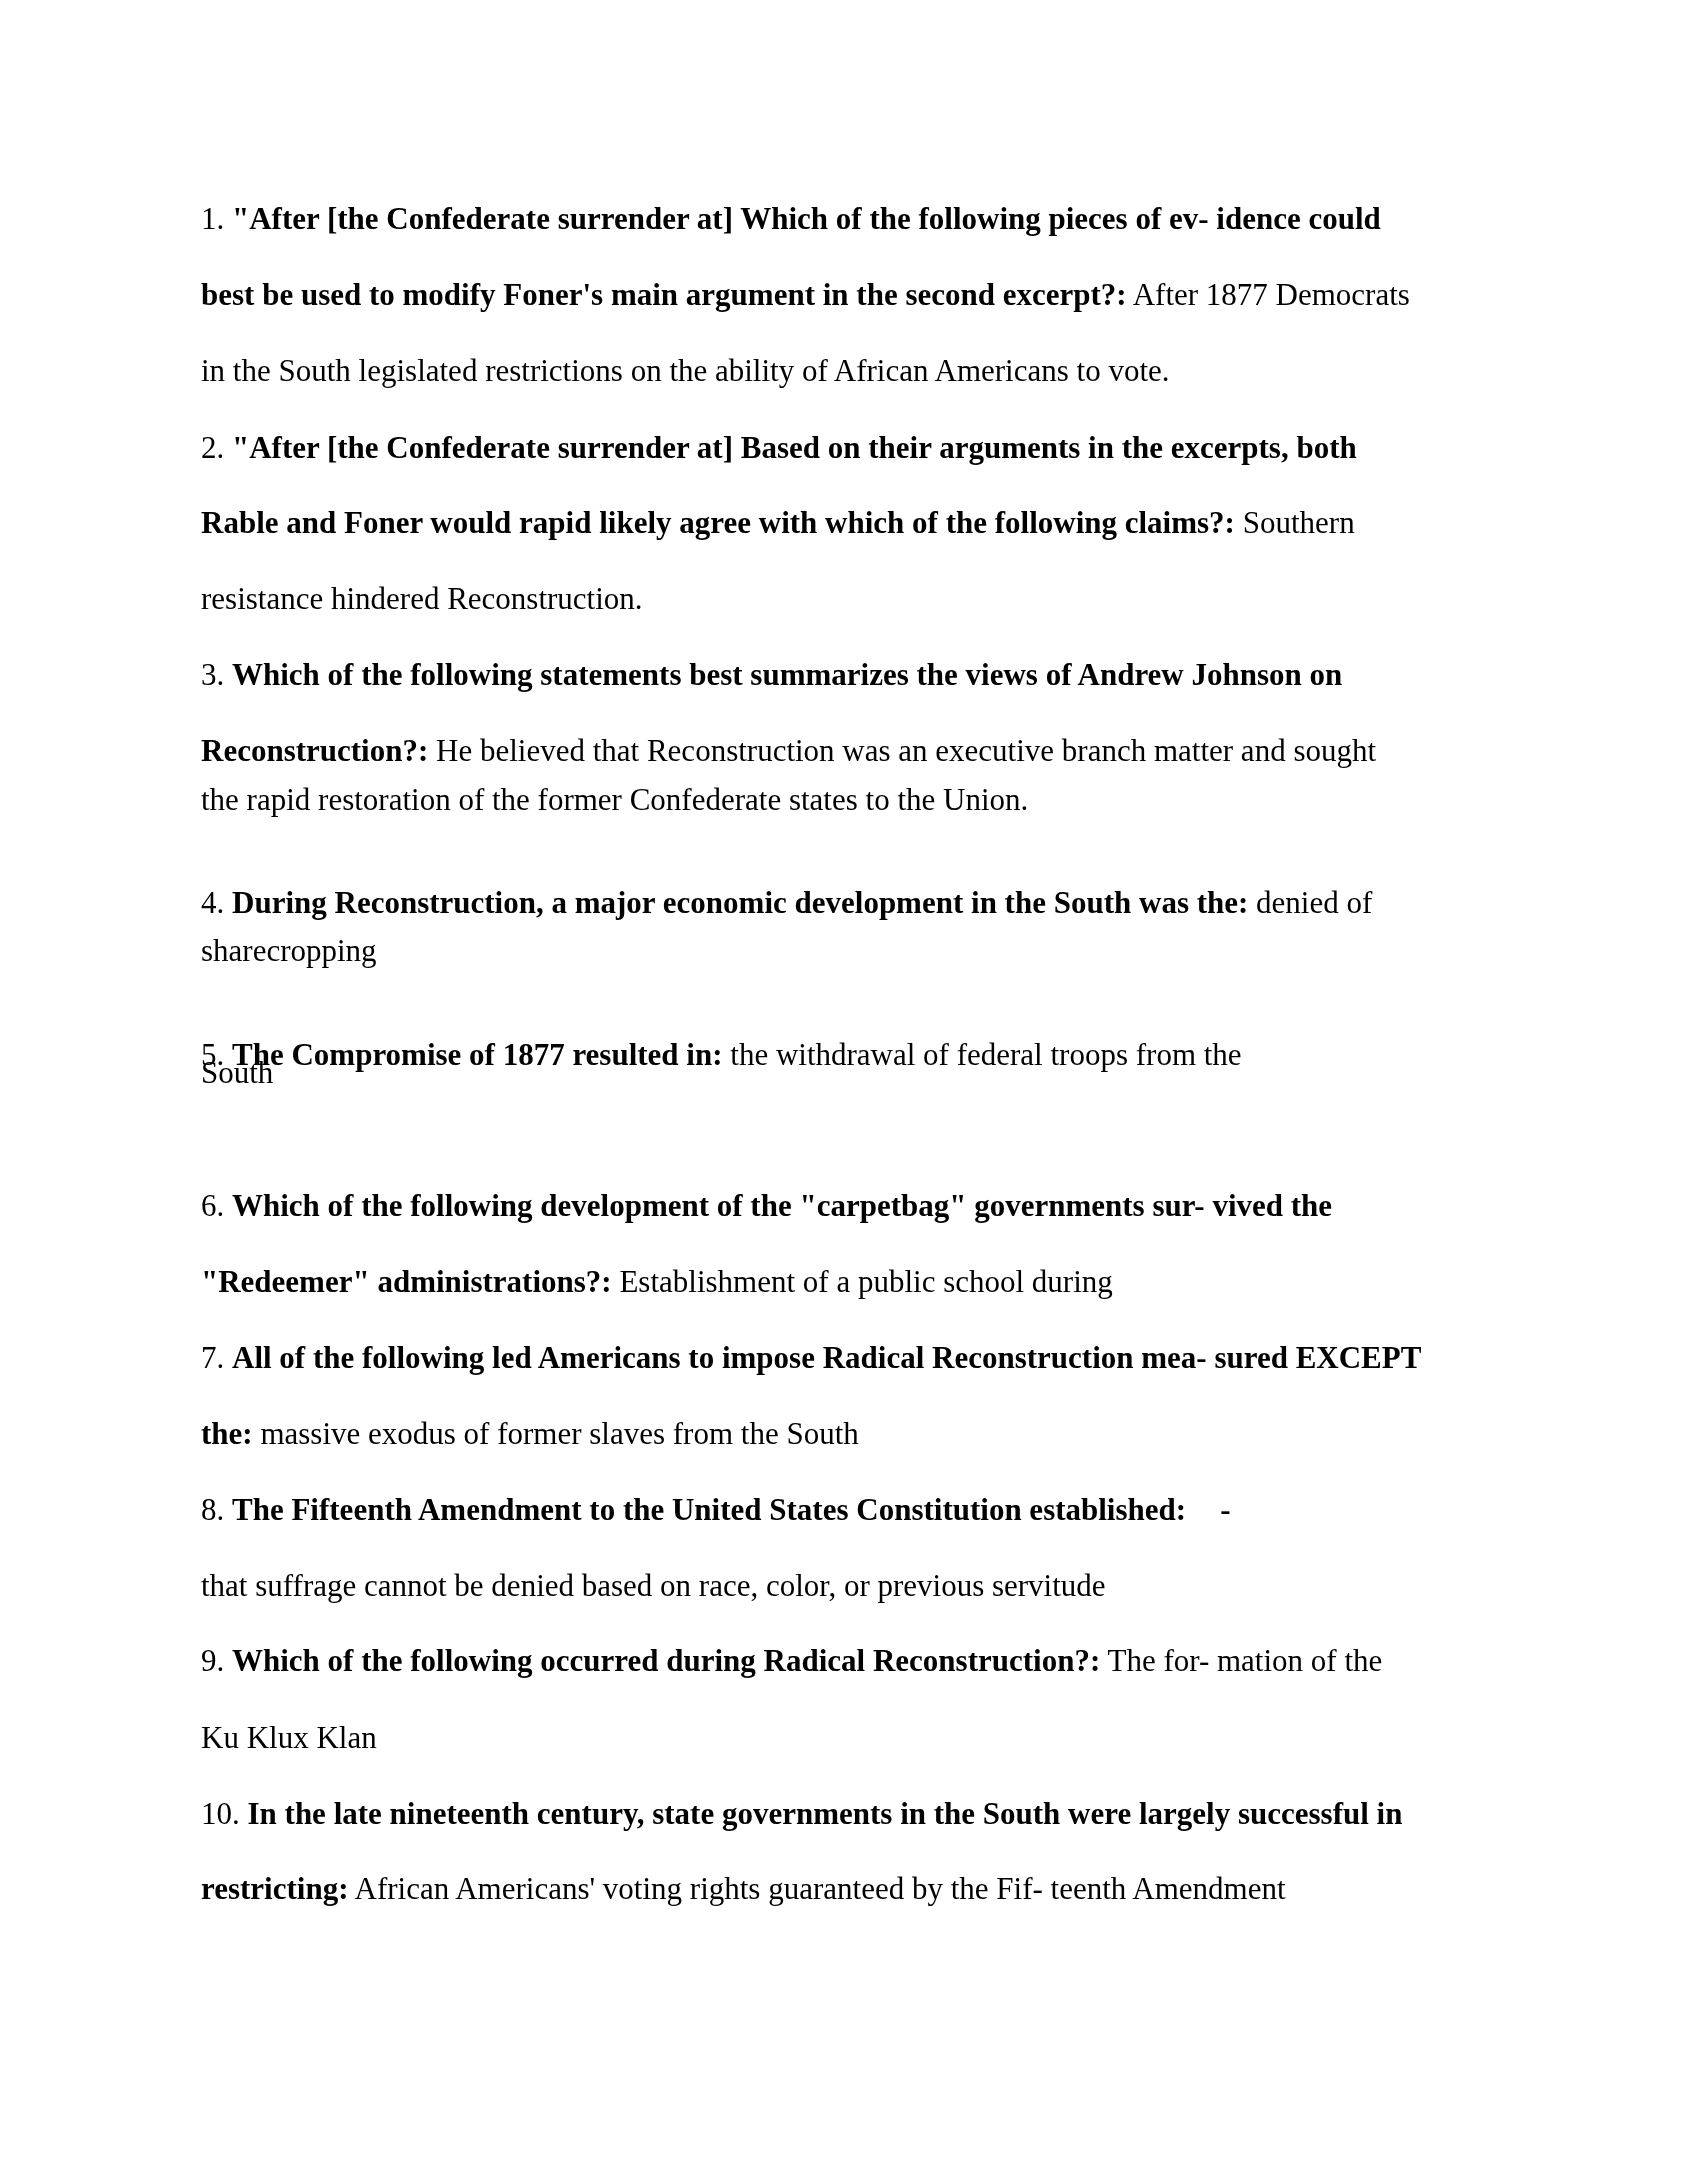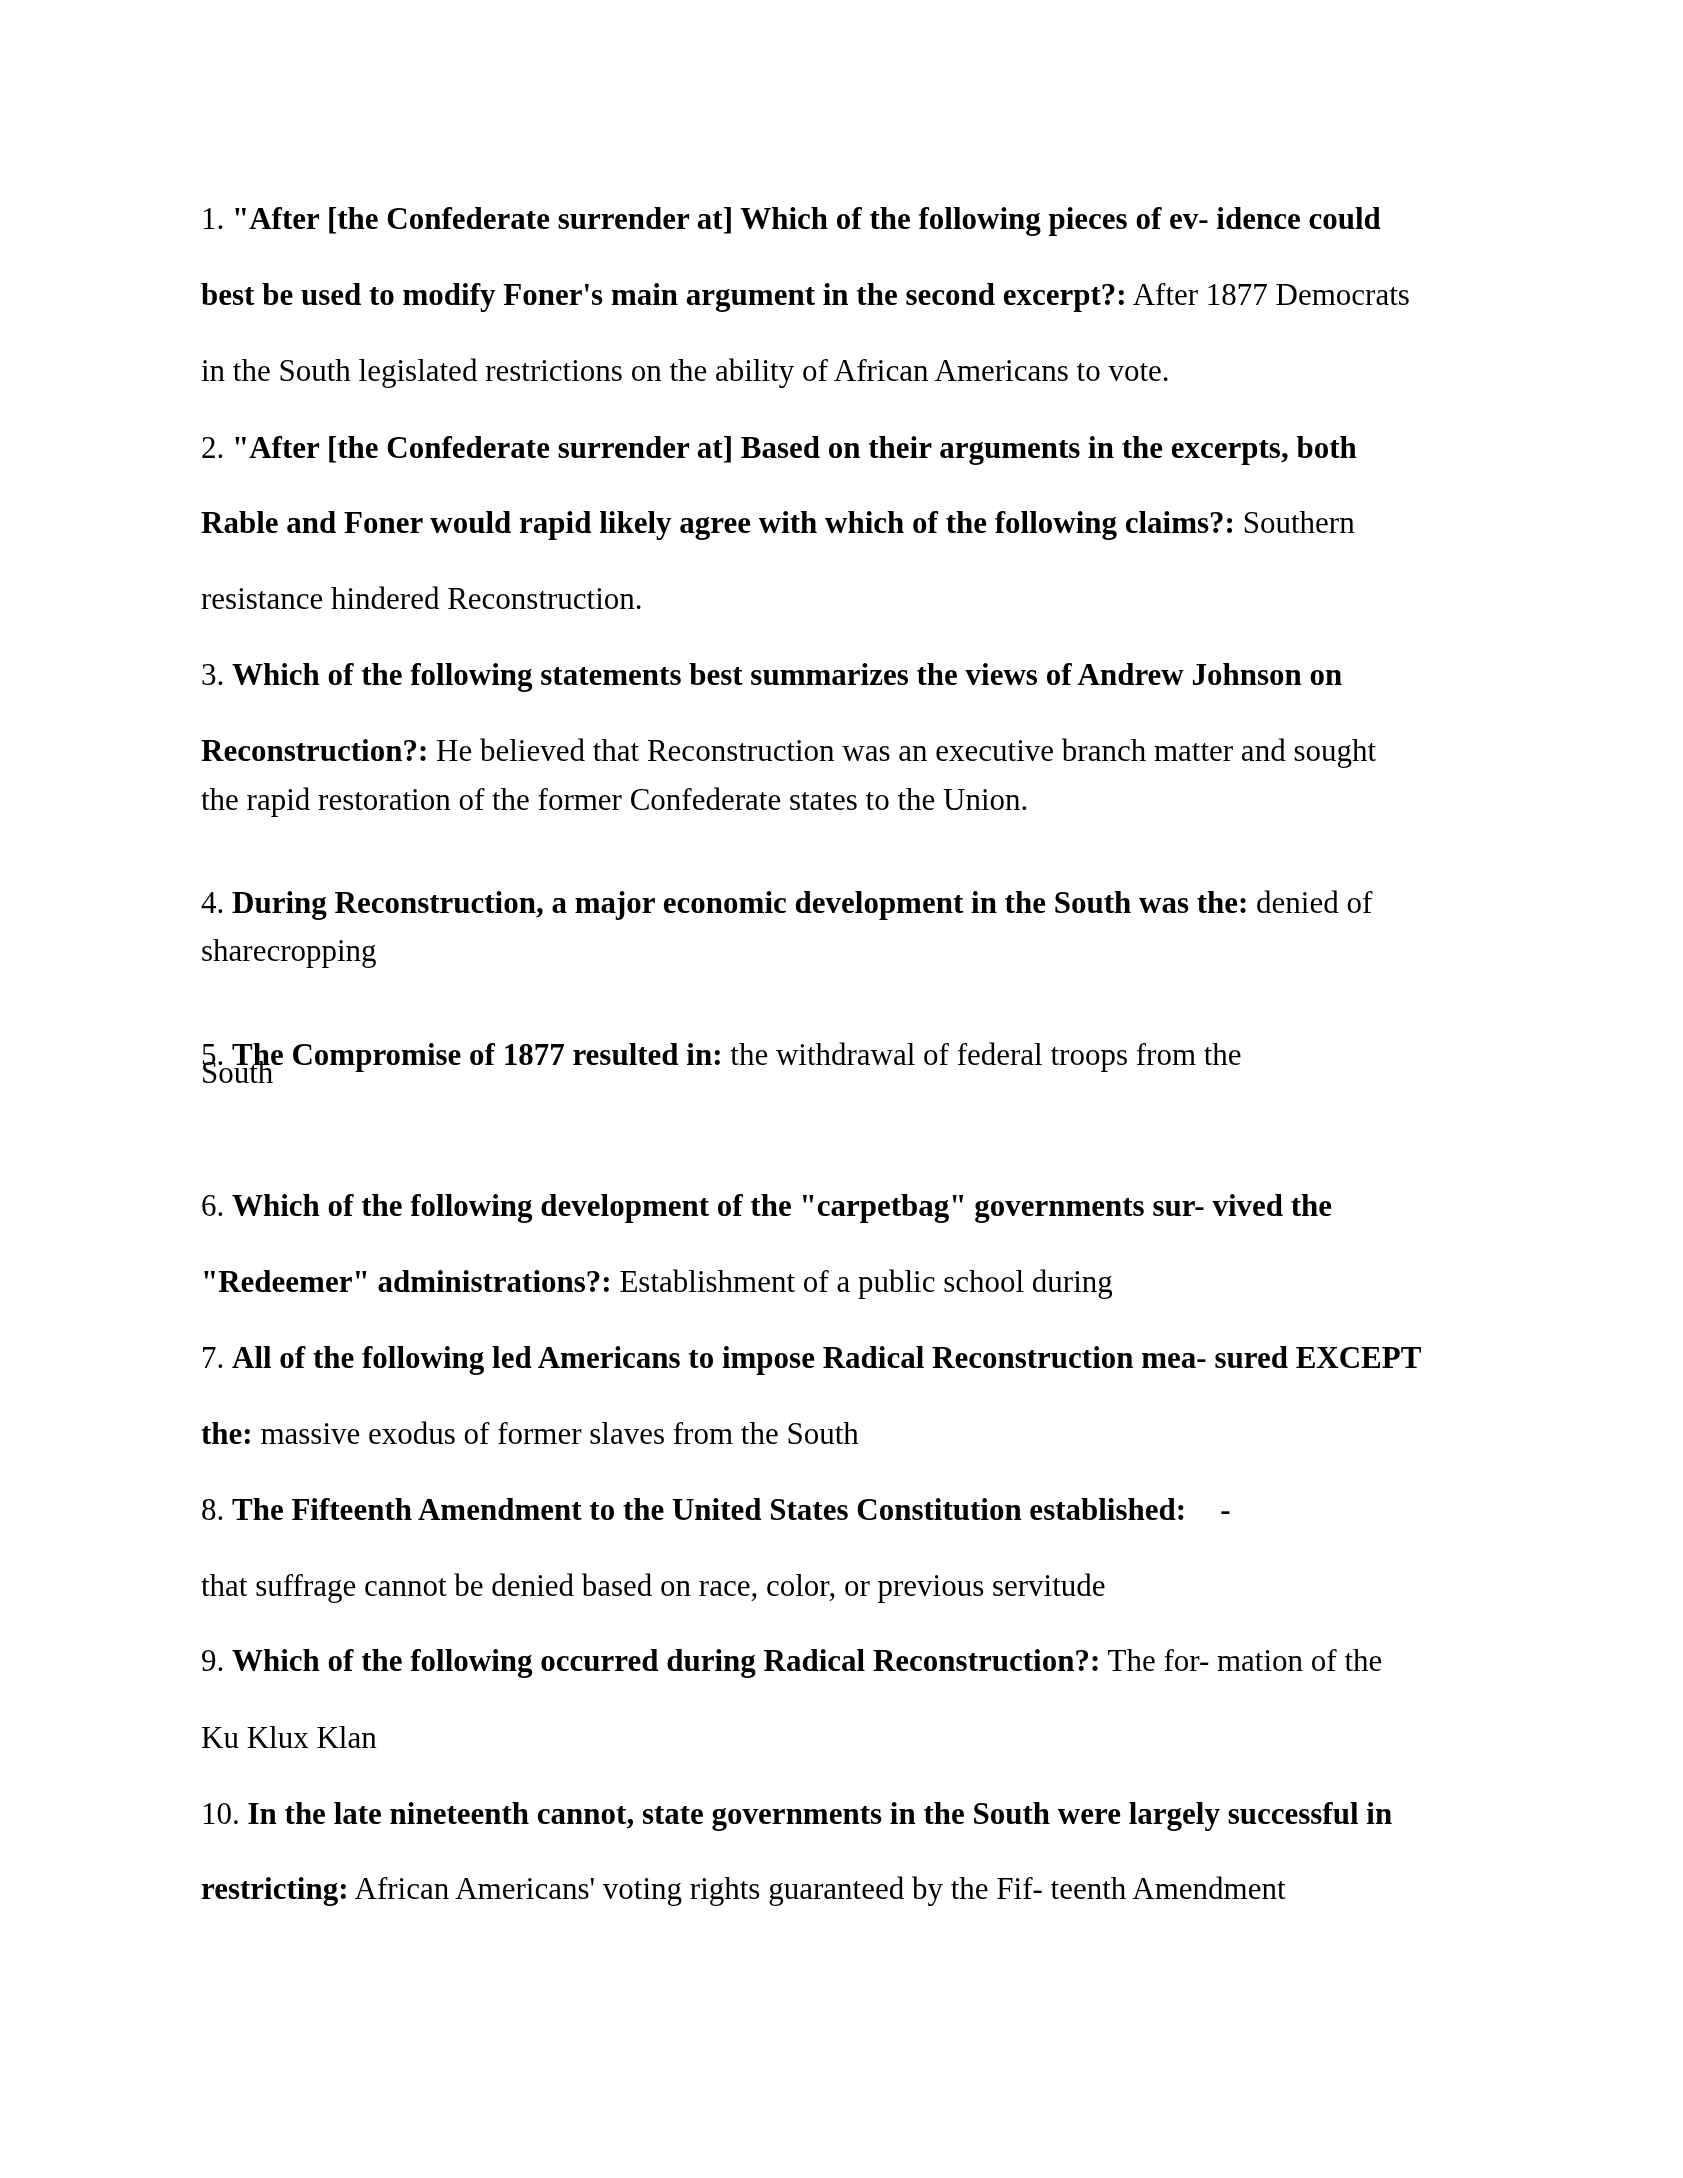--- a/index.html
+++ b/index.html
@@ -61,17 +61,17 @@
 
   <div class="line" style="top:1342px"><span class="n">7.</span> <span class="b">All of the following led Americans to impose Radical Reconstruction mea- sured EXCEPT</span></div>
   <div class="line" style="top:1418px"><span class="b">the:</span><span class="n"> massive exodus of former slaves from the South</span></div>
 
   <div class="line" style="top:1494px"><span class="n">8.</span> <span class="b">The Fifteenth Amendment to the United States Constitution established:</span><span class="gap"></span><span class="b">-</span></div>
   <div class="line" style="top:1570px"><span class="n">that suffrage cannot be denied based on race, color, or previous servitude</span></div>
 
   <div class="line" style="top:1645px"><span class="n">9.</span> <span class="b">Which of the following occurred during Radical Reconstruction?:</span><span class="n"> The for- mation of the</span></div>
   <div class="line" style="top:1722px"><span class="n">Ku Klux Klan</span></div>
 
-  <div class="line" style="top:1798px"><span class="n">10.</span> <span class="b">In the late nineteenth cannot, state governments in the South were largely successful in</span></div>
+  <div class="line" style="top:1798px"><span class="n">10.</span> <span class="b">In the late nineteenth century, state governments in the South were largely successful in</span></div>
   <div class="line" style="top:1873px"><span class="b">restricting:</span><span class="n"> African Americans' voting rights guaranteed by the Fif- teenth Amendment</span></div>
 
 </div>
 
 
 </body></html>

